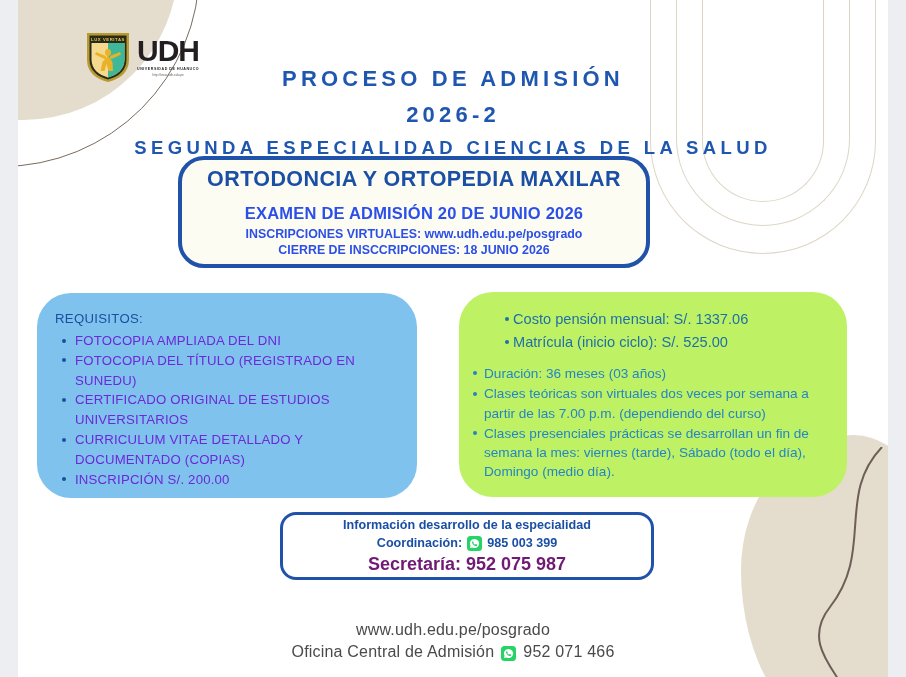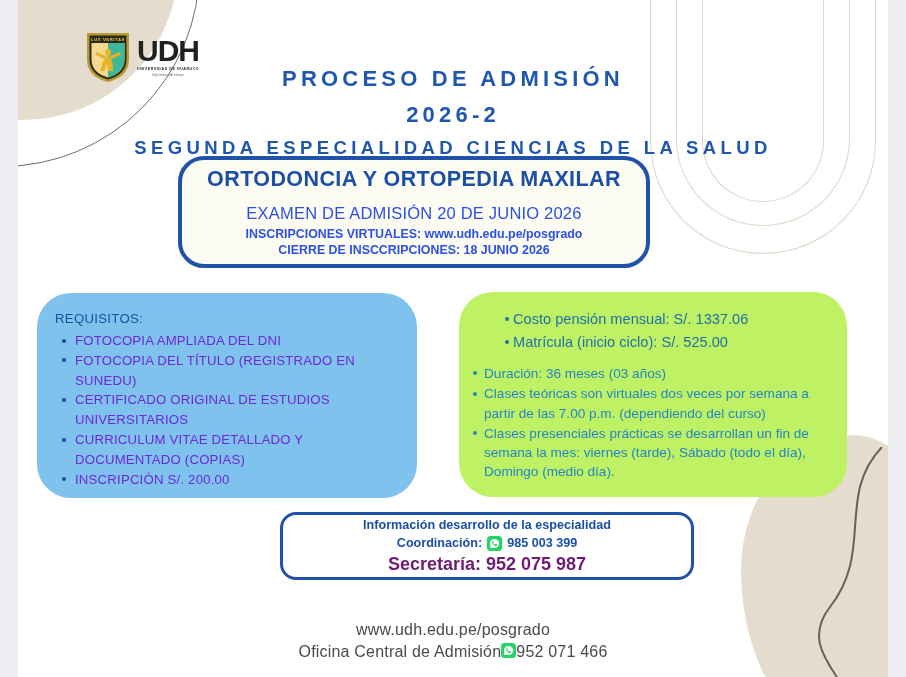--- a/index.html
+++ b/index.html
@@ -53,21 +53,21 @@
   #h-line3{font-size:18.5px;font-weight:bold;letter-spacing:4.4px;margin-top:9px;}
 
   
   #program-box{
     position:absolute; left:160px; top:156px; width:472px; height:112px;
     background:#fdfcf2; border:4px solid #1f52a8; border-radius:26px;
     box-sizing:border-box; text-align:center;
     display:flex;flex-direction:column;align-items:center;justify-content:center;
   }
   #prog-title{font-size:21.5px;font-weight:bold;color:#1a4fa5;letter-spacing:.4px;}
-  #prog-exam{font-size:16.5px;font-weight:normal;color:#2b4fe8;margin-top:12px;letter-spacing:.2px;}
+  #prog-exam{font-size:16.5px;font-weight:bold;color:#2b4fe8;margin-top:12px;letter-spacing:.2px;}
   #prog-insc{font-size:12.4px;font-weight:bold;color:#2b4fe8;margin-top:4px;}
   #prog-cierre{font-size:12.4px;font-weight:bold;color:#2b4fe8;margin-top:2px;}
 
   
   .panel{position:absolute;box-sizing:border-box;}
   #req-panel{
     left:19px; top:293px; width:380px; height:205px;
     background:#7fc2ed; border-radius:34px;
   }
   #info-panel{
@@ -95,35 +95,35 @@
   #info-list-a li:before{left:12px;top:.62em;width:4.4px;height:4.4px;background:#1f6fa8;}
   #info-list-b{
     position:absolute;left:8px;top:72px;right:8px;
     font-size:13.6px;color:#2585c4;line-height:1.42;
   }
   #info-list-b li{padding-left:17px;margin-bottom:1px;}
   #info-list-b li:before{left:6px;top:.55em;width:4px;height:4px;background:#2585c4;}
 
   
   #contact-box{
-    position:absolute; left:262px; top:512px; width:414px; height:68px;
+    position:absolute; left:262px; top:512px; width:374px; height:68px;
     background:#ffffff; border:3.5px solid #1f52a8; border-radius:16px;
     box-sizing:border-box; text-align:center;
     display:flex;flex-direction:column;align-items:center;justify-content:center;
   }
   #c-title{font-size:12.6px;font-weight:bold;color:#1a4fa5;}
   #c-coord{font-size:12.6px;font-weight:bold;color:#1a4fa5;margin-top:4px;
            display:flex;align-items:center;gap:5px;}
   #c-secre{font-size:18px;font-weight:bold;color:#701a75;margin-top:3px;}
 
   
   #footer{position:absolute;left:0;right:0;top:621px;text-align:center;color:#4a4a4a;}
   #f-web{font-size:16px;letter-spacing:.2px;}
-  #f-office{font-size:16px;margin-top:4px;display:flex;align-items:flex-start;
-            justify-content:center;letter-spacing:.2px;}
+  #f-office{font-size:16px;margin-top:4px;display:flex;align-items:flex-end;
+            justify-content:center;gap:7px;letter-spacing:.2px;}
   .wa{width:15px;height:15px;border-radius:3.5px;background:#25d366;
       display:inline-flex;align-items:center;justify-content:center;flex:none;}
   .wa svg{width:11px;height:11px;display:block;}
 </style>
 </head>
 <body>
 
 <div id="poster">
 
   <div class="deco" id="blob-tl"></div>

